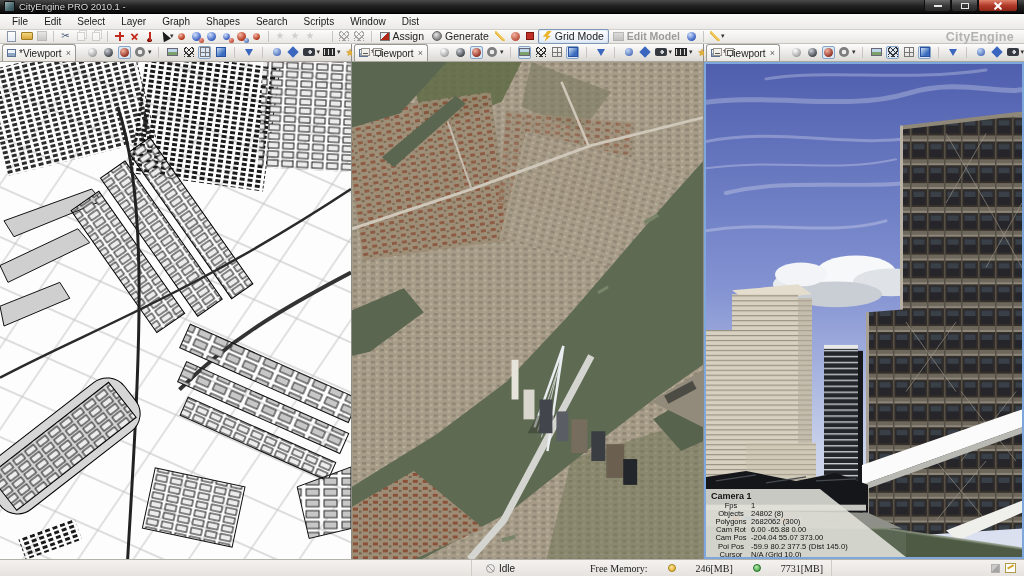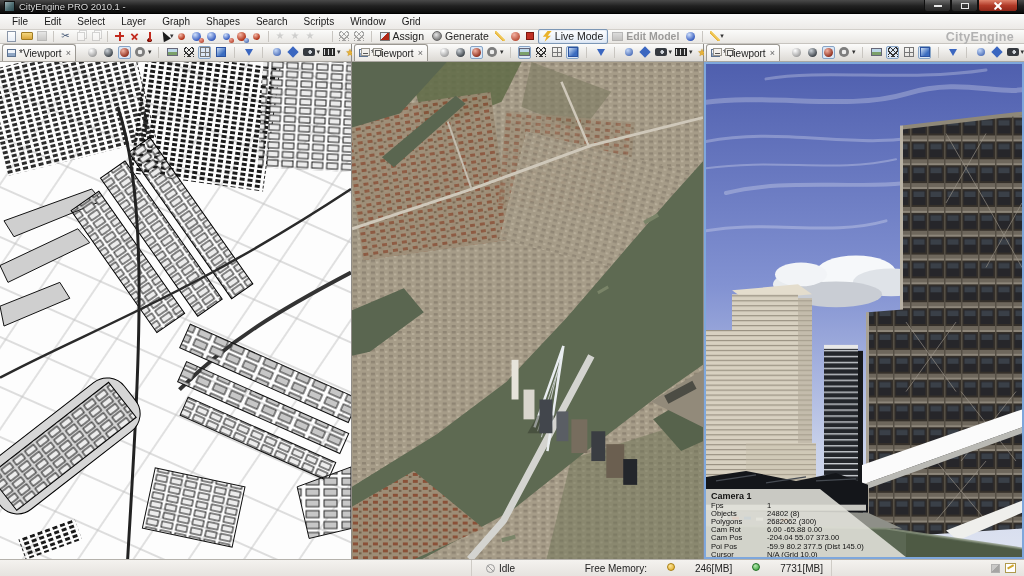--- a/index.html
+++ b/index.html
@@ -92,28 +92,28 @@
   .wb.minb::after{content:"";position:absolute;left:1px;bottom:1px;width:5px;height:1.6px;background:#555;}
   .wb.resb::after{content:"";position:absolute;left:1px;top:1px;width:4.4px;height:3.4px;border:1px solid #555;}
   .vp-content{flex:1;position:relative;overflow:hidden;background:#888;}
   .vp-content svg{position:absolute;inset:0;width:100%;height:100%;}
   .p3 .vp-content{border:2px solid #7ea7dc;}
 
   
   .cam-overlay{position:absolute;left:0;bottom:0;width:200px;height:68px;background:rgba(226,226,219,.88);clip-path:polygon(0 0,57% 0,100% 100%,0 100%);padding:2px 0 0 5px;box-sizing:border-box;color:#111;}
   .cam-title{font-size:9px;font-weight:bold;margin-bottom:1px;}
   .cam-row{font-size:7.6px;line-height:8.1px;white-space:nowrap;}
-  .cam-row .cl{display:inline-block;width:56px;}
+  .cam-row .cl{display:inline-block;width:40px;text-align:center;}
 
   
   .statusbar{height:17px;background:linear-gradient(#f4f2ef,#e6e3df);display:flex;align-items:center;border-top:1px solid #b5b2ac;box-sizing:border-box;font-size:10px;color:#222;padding-left:28px;}
   .sseg1{width:443px;height:100%;border-right:1px solid #cfccc6;}
   .sseg2{width:360px;height:100%;display:flex;align-items:center;border-right:1px solid #cfccc6;box-sizing:border-box;}
   .idle-icon{width:9px;height:9px;border-radius:50%;border:1.5px solid #9a9a9a;margin:0 4px 0 14px;background:linear-gradient(45deg,transparent 44%,#9a9a9a 45% 55%,transparent 56%);box-sizing:border-box;}
-  .memgrp{margin-left:auto;display:flex;gap:20px;padding-right:8px;}
+  .memgrp{margin-left:auto;display:flex;align-items:center;gap:20px;padding-right:8px;font-family:Liberation Serif, serif;}
   .memdot{width:8px;height:8px;border-radius:50%;}
   .memdot.warn{background:radial-gradient(circle at 35% 30%,#fae49a,#e0a81e);border:1px solid #a87e12;box-sizing:border-box;}
   .memdot.ok{background:radial-gradient(circle at 35% 30%,#b8eab2,#2f9e33);border:1px solid #1f6e22;box-sizing:border-box;}
   .sseg3{flex:1;height:100%;display:flex;align-items:center;justify-content:flex-end;gap:5px;padding-right:8px;box-sizing:border-box;}
   .st-ic1{width:9px;height:9px;background:linear-gradient(135deg,#bbb 45%,#888 46%);border:1px solid #999;box-sizing:border-box;opacity:.7;}
   .st-ic2{width:11px;height:10px;background:#fff;border:1px solid #b09a4e;box-sizing:border-box;position:relative;}
   .st-ic2::after{content:"";position:absolute;left:1px;top:2px;width:7px;height:1.5px;background:#d0a62e;transform:rotate(-30deg);}
 </style>
 </head>
 <body>
@@ -142,21 +142,21 @@
   <div class="menubar">
     <span class="menu-item">File</span>
     <span class="menu-item">Edit</span>
     <span class="menu-item">Select</span>
     <span class="menu-item">Layer</span>
     <span class="menu-item">Graph</span>
     <span class="menu-item">Shapes</span>
     <span class="menu-item">Search</span>
     <span class="menu-item">Scripts</span>
     <span class="menu-item">Window</span>
-    <span class="menu-item">Grid</span>
+    <span class="menu-item">Dist</span>
   </div>
 
   <div class="toolbar">
     <span class="ti">
         <span class="ic-page"></span>
       </span>
     <span class="ti">
         <span class="ic-folder"></span>
       </span>
     <span class="ti dim">
@@ -237,21 +237,21 @@
         <span class="ic-wandsm"></span>
       </span>
     <span class="ti">
         <span class="ic-anchor"></span>
       </span>
     <span class="ti">
         <span class="ic-stop"></span>
       </span>
     <span class="tbtn pressed">
         <span class="ic-live"></span>
-        <span>Live Mode</span>
+        <span>Grid Mode</span>
       </span>
     <span class="tbtn disabled">
         <span class="ic-editmodel"></span>
         <span>Edit Model</span>
       </span>
     <span class="ti">
         <span class="sph blue"></span>
       </span>
     <span class="tsep"></span>
     <span class="ti">

